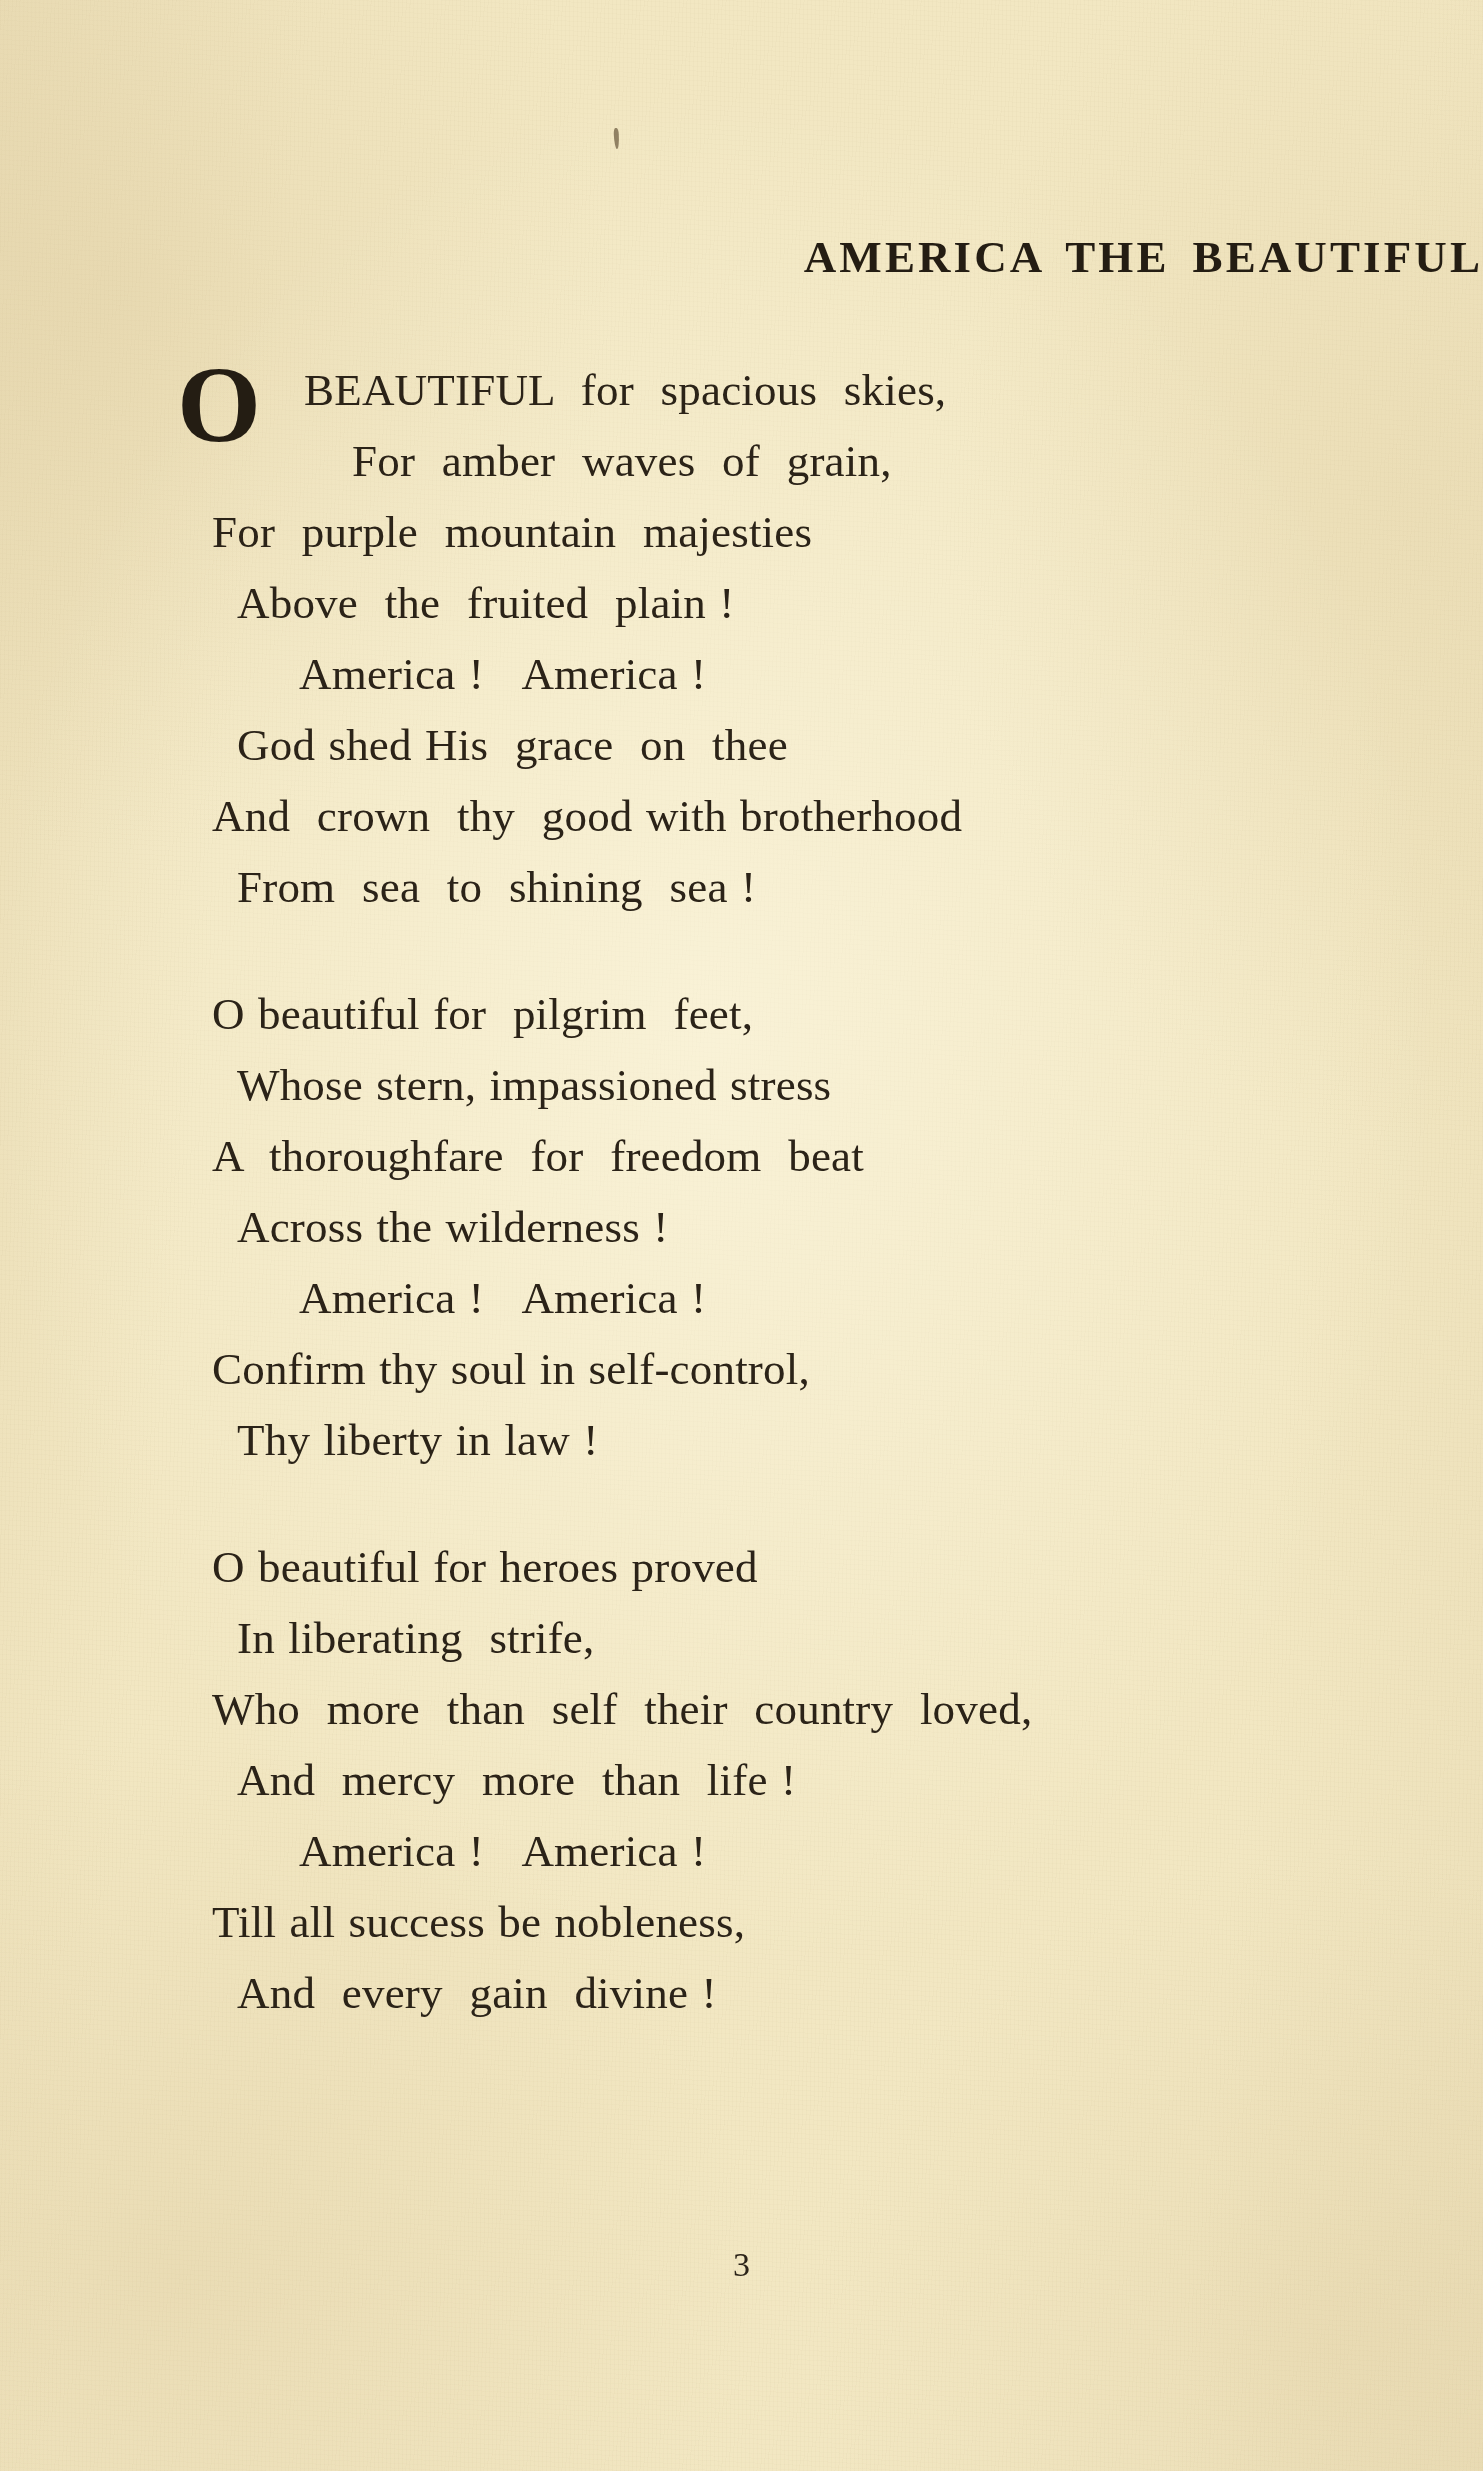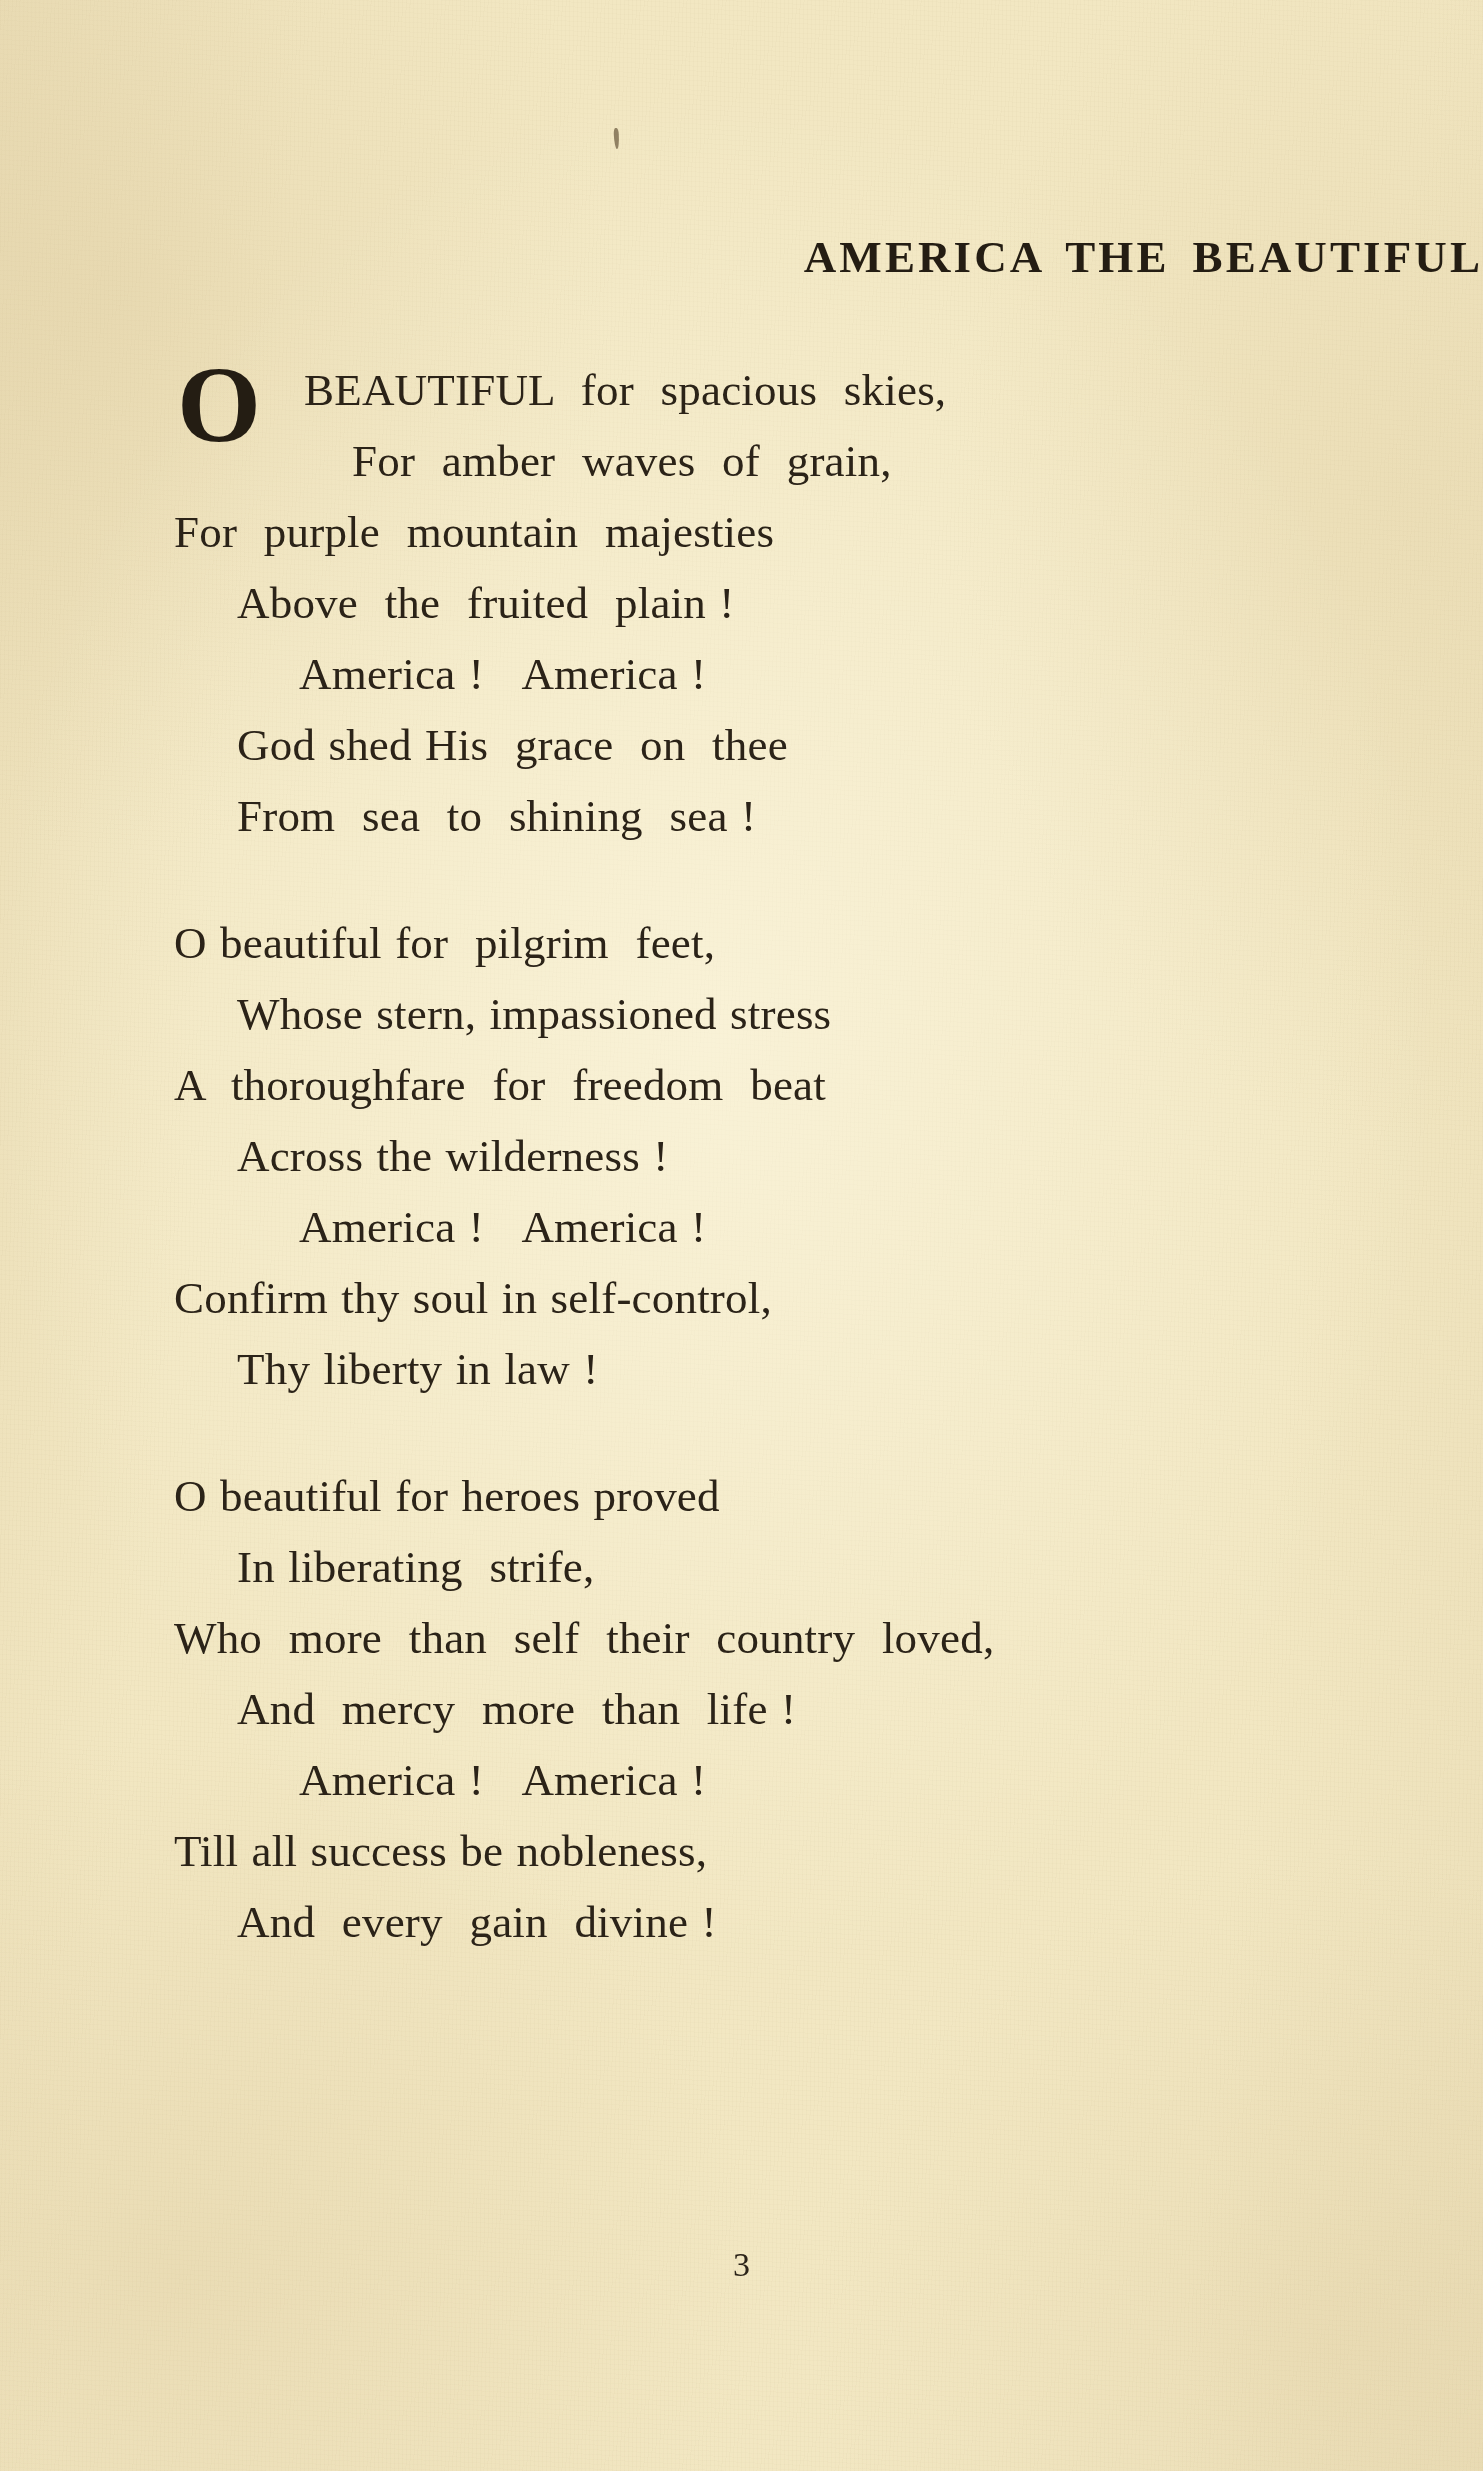--- a/index.html
+++ b/index.html
@@ -91,21 +91,21 @@
     line-height: 71px;
     height: 71px;
     color: #2b2318;
     white-space: pre;
     padding-left: 174px;
     letter-spacing: 0.2px;
     word-spacing: 1.9px;
   }
 
   
-  .line.ind-0 { padding-left: 174px; }
+  .line.ind-0 { padding-left: 174px; margin-left: 38px; }
   .line.ind-1 { padding-left: 237px; }
   .line.ind-2 { padding-left: 299px; }
 
   
   .stanza.has-dropcap .line.dc-1 { padding-left: 304px; }
   .stanza.has-dropcap .line.dc-2 { padding-left: 352px; }
 
   .dropcap {
     position: absolute;
     left: 177px;
@@ -142,20 +142,21 @@
 
   <div class="poem">
       <div class="stanza has-dropcap">
         <span class="dropcap">O</span>
         <div class="line dc-1">BEAUTIFUL  for  spacious  skies,</div>
         <div class="line dc-2">For  amber  waves  of  grain,</div>
         <div class="line ind-0">For  purple  mountain  majesties</div>
         <div class="line ind-1">Above  the  fruited  plain !</div>
         <div class="line ind-2">America !   America !</div>
         <div class="line ind-1">God shed His  grace  on  thee</div>
+        <div class="line ind-0">And  crown  thy  good with brotherhood</div>
         <div class="line ind-1">From  sea  to  shining  sea !</div>
       </div>
       <div class="stanza">
         <div class="line ind-0">O beautiful for  pilgrim  feet,</div>
         <div class="line ind-1">Whose stern, impassioned stress</div>
         <div class="line ind-0">A  thoroughfare  for  freedom  beat</div>
         <div class="line ind-1">Across the wilderness !</div>
         <div class="line ind-2">America !   America !</div>
         <div class="line ind-0">Confirm thy soul in self-control,</div>
         <div class="line ind-1">Thy liberty in law !</div>

